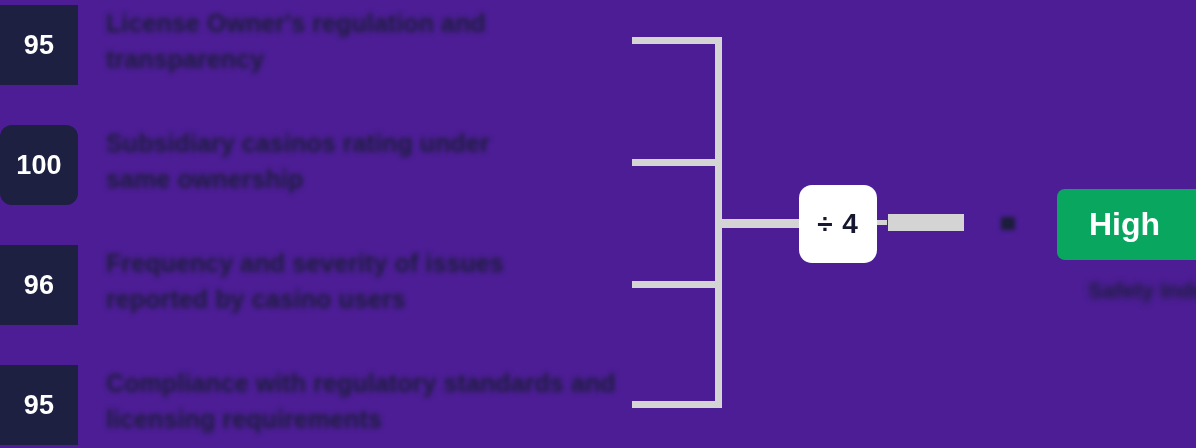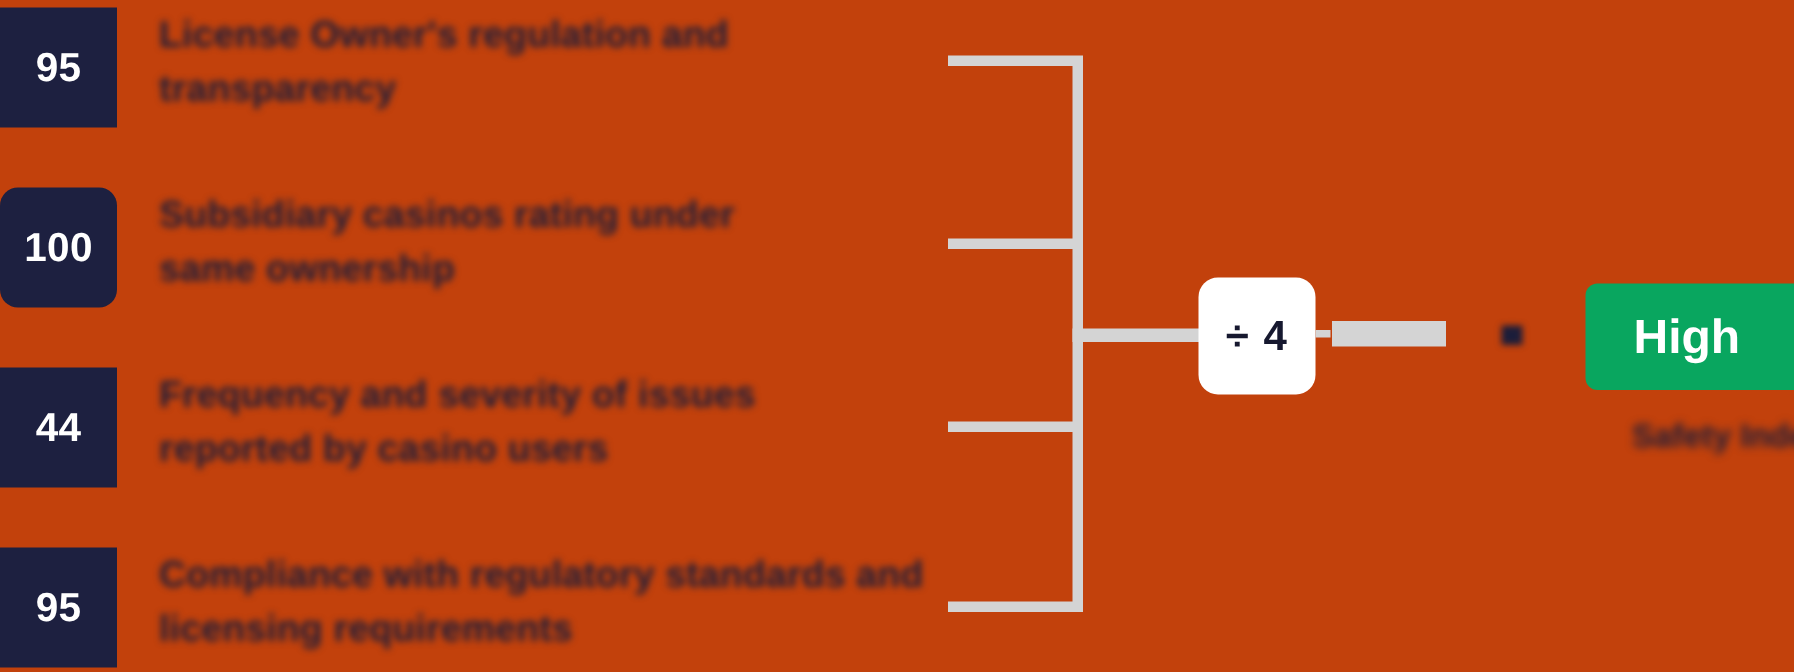--- a/index.html
+++ b/index.html
@@ -10,21 +10,21 @@
   body {
     width: 1196px;
     height: 448px;
     font-family: "Liberation Sans", sans-serif;
     overflow: hidden;
   }
   #stage {
     position: relative;
     width: 1196px;
     height: 448px;
-    background: #c2410c;
+    background: #4c1d95;
   }
 
   
   .score-chip {
     position: absolute;
     left: 0;
     width: 78px;
     height: 80px;
     background: #1d2040;
     display: flex;
@@ -160,21 +160,21 @@
 
 <div id="stage">
 
   <div class="score-chip" style="top:5px;">
       <span>95</span>
     </div>
   <div class="score-chip" style="top:125px;border-radius:12px;">
       <span>100</span>
     </div>
   <div class="score-chip" style="top:245px;">
-      <span>44</span>
+      <span>96</span>
     </div>
   <div class="score-chip" style="top:365px;">
       <span>95</span>
     </div>
 
   <div class="criterion-label" style="top:6px;   width:430px;">License Owner's regulation and transparency</div>
   <div class="criterion-label" style="top:126px; width:440px;">Subsidiary casinos rating under same ownership</div>
   <div class="criterion-label" style="top:246px; width:455px;">Frequency and severity of issues reported by casino users</div>
   <div class="criterion-label" style="top:366px; width:510px;">Compliance with regulatory standards and licensing requirements</div>
 

